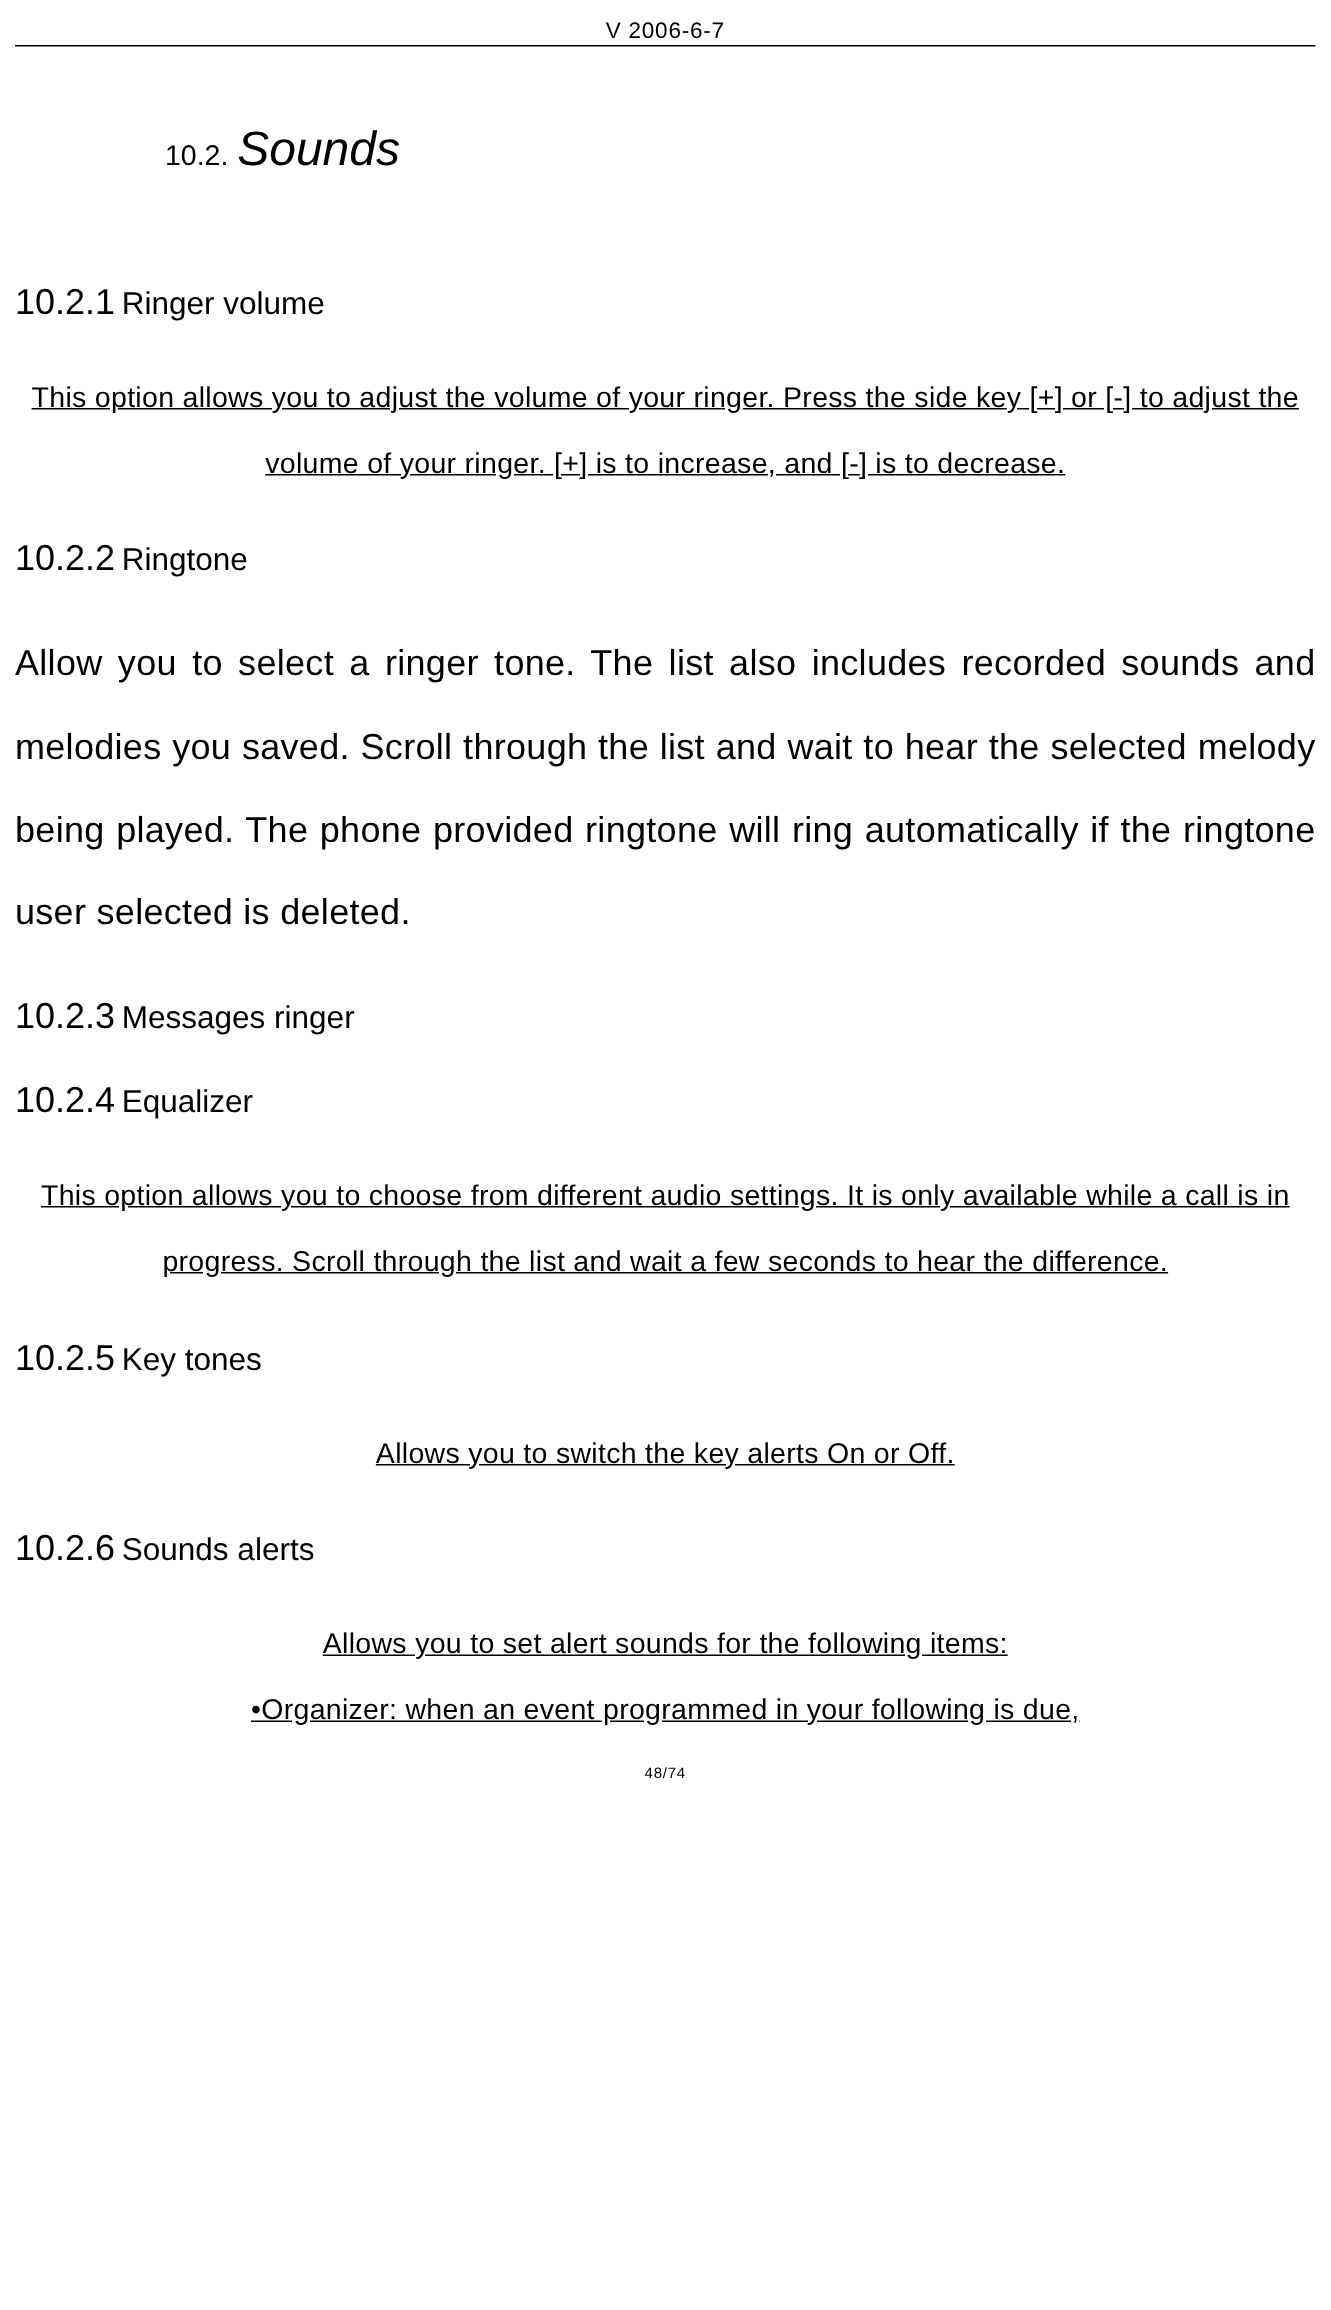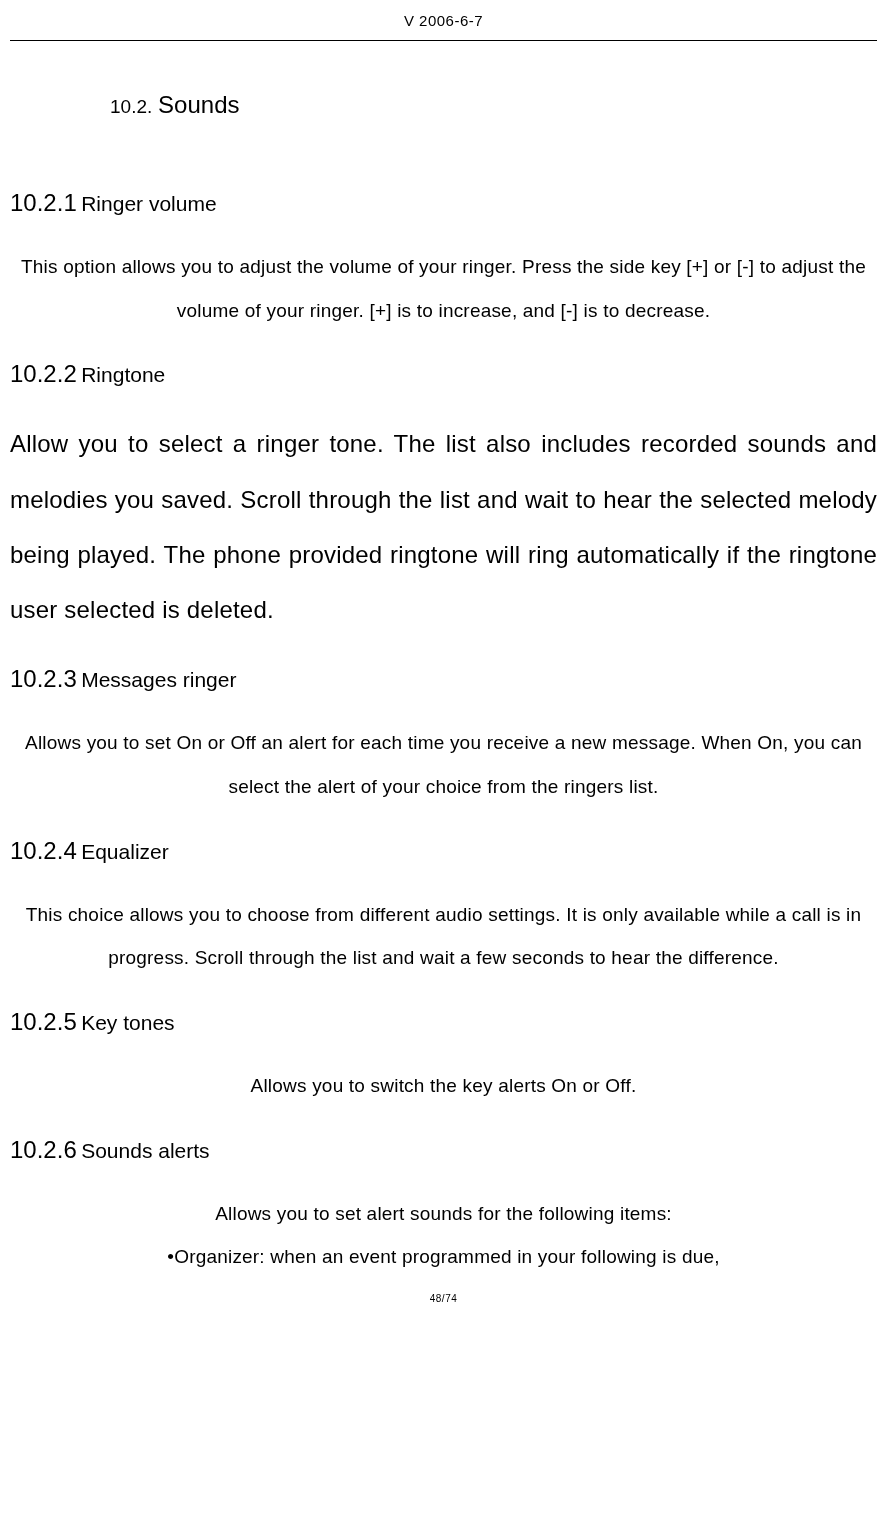--- a/index.html
+++ b/index.html
@@ -12,59 +12,60 @@
       background: #ffffff;
       color: #000000;
       width: 887px;
       margin: 0 auto;
     }
     .page {
       padding: 12px 10px 0 10px;
     }
     .header-area {
       text-align: center;
-      padding-bottom: 10px;
       border-bottom: 1px solid #000;
       margin-bottom: 50px;
     }
     .header-text {
       font-size: 15px;
       letter-spacing: 0.5px;
       font-family: "Arial Narrow", Arial, sans-serif;
     }
     .section-heading-1 {
       margin-left: 100px;
       margin-bottom: 70px;
       font-size: 21px;
     }
     .section-heading-1 .num {
       font-weight: normal;
       font-size: 19px;
     }
     .section-heading-1 .title {
       font-weight: normal;
-      font-size: 24px;
+      font-size: 32px;
+      font-style: italic;
     }
     .section-heading-2 {
       margin-bottom: 28px;
       margin-top: 28px;
     }
     .section-heading-2 .num {
       font-weight: normal;
       font-size: 24px;
     }
     .section-heading-2 .title {
       font-size: 21px;
       font-weight: normal;
     }
     .body-text {
       font-size: 19px;
       line-height: 2.3;
       text-align: center;
       letter-spacing: 0.2px;
+      text-decoration: underline;
     }
     .body-text-left {
       font-size: 24px;
       line-height: 2.3;
       text-align: left;
       letter-spacing: 0.2px;
     }
     .centered-para {
       text-align: center;
     }
@@ -102,28 +103,27 @@
     <span> </span>
     <span class="title">Ringtone</span>
   </div>
   <div class="body-text-left" style="text-align:justify;">Allow you to select a ringer tone. The list also includes recorded sounds and melodies you saved. Scroll through the list and wait to hear the selected melody being played. The phone provided ringtone will ring automatically if the ringtone user selected is deleted.</div>
 
   <div class="section-heading-2">
     <span class="num">10.2.3</span>
     <span> </span>
     <span class="title">Messages ringer</span>
   </div>
-  <div class="body-text">Allows you to set On or Off an alert for each time you receive a new message. When On, you can select the alert of your choice from the ringers list.</div>
 
   <div class="section-heading-2">
     <span class="num">10.2.4</span>
     <span> </span>
     <span class="title">Equalizer</span>
   </div>
-  <div class="body-text">This choice allows you to choose from different audio settings. It is only available while a call is in progress. Scroll through the list and wait a few seconds to hear the difference.</div>
+  <div class="body-text">This option allows you to choose from different audio settings. It is only available while a call is in progress. Scroll through the list and wait a few seconds to hear the difference.</div>
 
   <div class="section-heading-2">
     <span class="num">10.2.5</span>
     <span> </span>
     <span class="title">Key tones</span>
   </div>
   <div class="body-text centered-para">Allows you to switch the key alerts On or Off.</div>
 
   <div class="section-heading-2">
     <span class="num">10.2.6</span>

